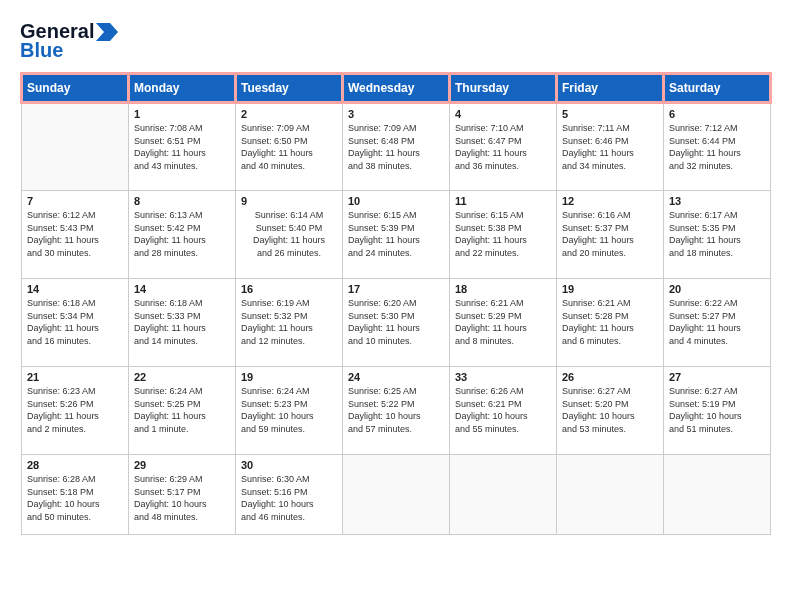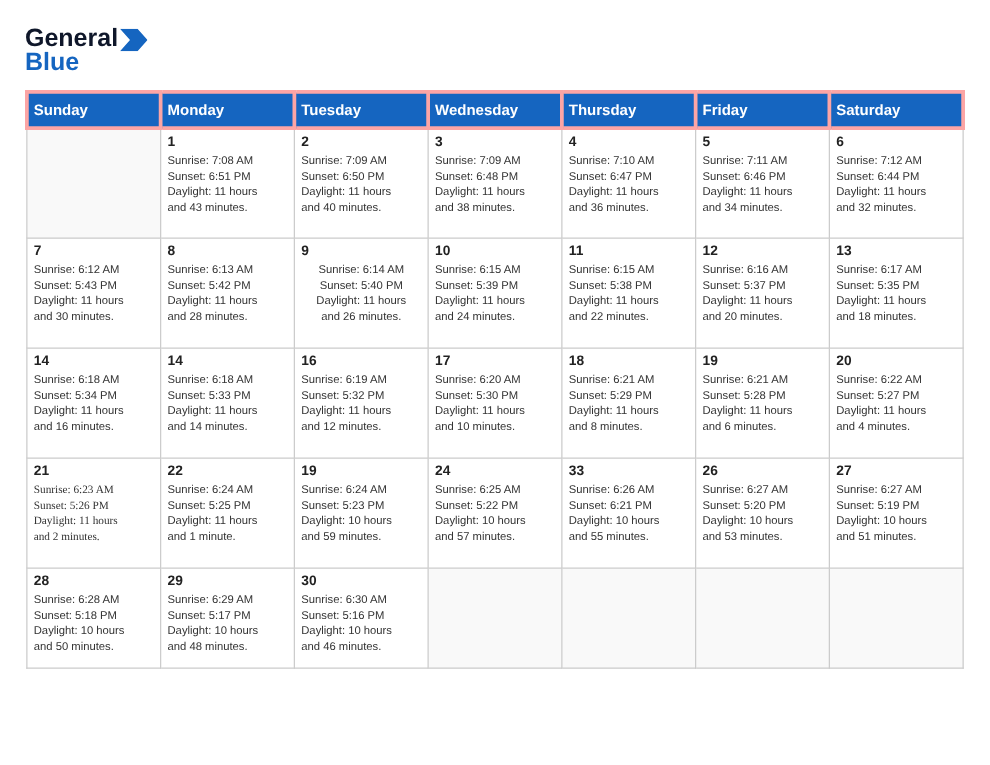--- a/index.html
+++ b/index.html
@@ -239,21 +239,21 @@
           <span class="day-num">20</span>
           <div class="cell-info" style="white-space: pre-line;">Sunrise: 6:22 AM
 Sunset: 5:27 PM
 Daylight: 11 hours
 and 4 minutes.</div>
         </td>
       </tr>
       <tr>
         <td>
           <span class="day-num">21</span>
-          <div class="cell-info" style="white-space: pre-line; font-family: Liberation Serif, serif;">Sunrise: 6:23 AM
+          <div class="cell-info" style="white-space: pre-line;">Sunrise: 6:23 AM
 Sunset: 5:26 PM
 Daylight: 11 hours
 and 2 minutes.</div>
         </td>
         <td>
           <span class="day-num">22</span>
           <div class="cell-info" style="white-space: pre-line;">Sunrise: 6:24 AM
 Sunset: 5:25 PM
 Daylight: 11 hours
 and 1 minute.</div>

